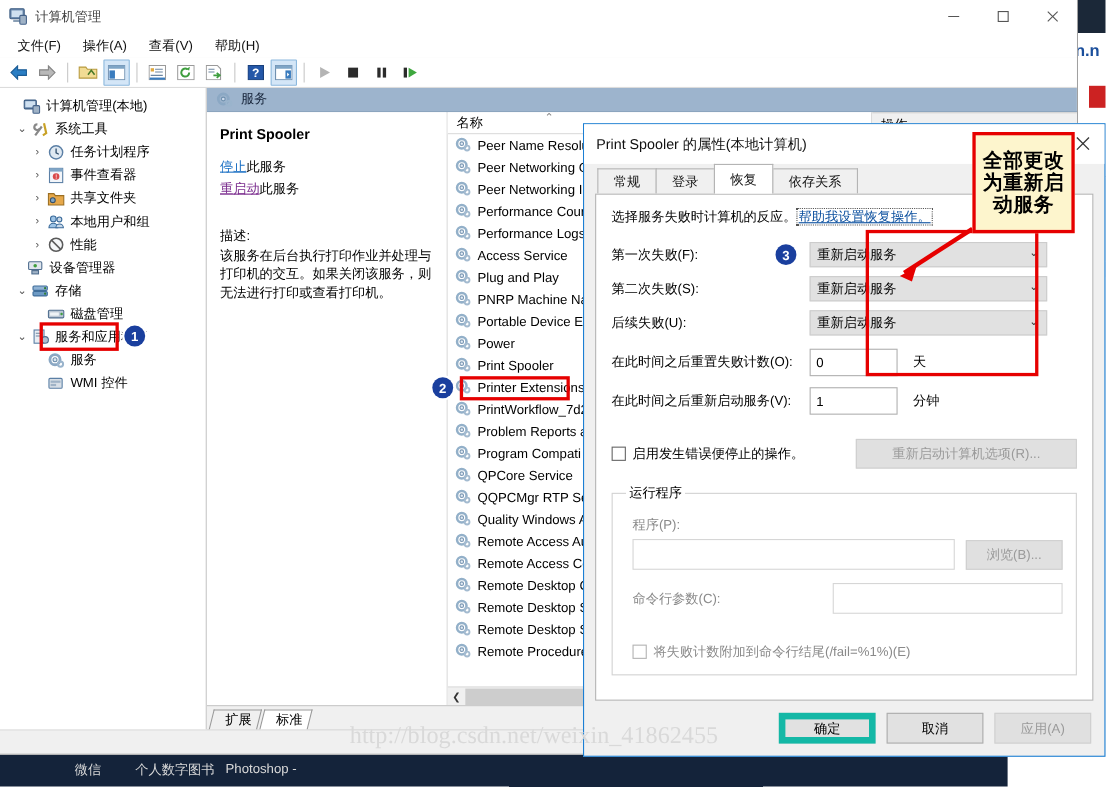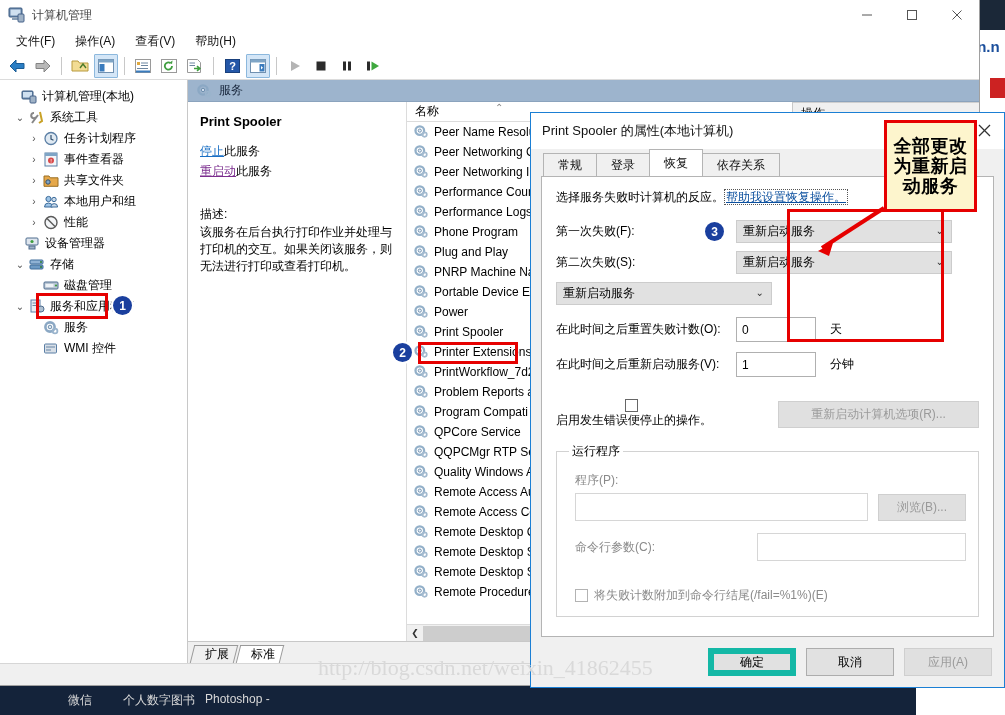--- a/index.html
+++ b/index.html
@@ -559,21 +559,21 @@
                     <circle cx="11.6" cy="10.6" r="2.2" fill="none" stroke="#a4bbd0" stroke-width="1.7"></circle>
                   </svg></span>
                 <span>Performance Logs</span>
               </div>
               <div class="lrow">
                 <span class="gear"><svg width="16" height="15" viewBox="0 0 16 15">
                     <circle cx="6.8" cy="6.6" r="4.3" fill="none" stroke="#93b0c9" stroke-width="2.3"></circle>
                     <circle cx="6.8" cy="6.6" r="1.6" fill="#e6eef6" stroke="#7795b2"></circle>
                     <circle cx="11.6" cy="10.6" r="2.2" fill="none" stroke="#a4bbd0" stroke-width="1.7"></circle>
                   </svg></span>
-                <span>Phone Program</span>
+                <span>Access Service</span>
               </div>
               <div class="lrow">
                 <span class="gear"><svg width="16" height="15" viewBox="0 0 16 15">
                     <circle cx="6.8" cy="6.6" r="4.3" fill="none" stroke="#93b0c9" stroke-width="2.3"></circle>
                     <circle cx="6.8" cy="6.6" r="1.6" fill="#e6eef6" stroke="#7795b2"></circle>
                     <circle cx="11.6" cy="10.6" r="2.2" fill="none" stroke="#a4bbd0" stroke-width="1.7"></circle>
                   </svg></span>
                 <span>Plug and Play</span>
               </div>
               <div class="lrow">
@@ -775,40 +775,41 @@
 
       <div class="frow">
         <div class="flabel">第二次失败(S):</div>
         <div class="combo">
           <span>重新启动服务</span>
           <span class="arr">⌄</span>
         </div>
       </div>
 
       <div class="frow">
+        <div class="flabel">后续失败(U):</div>
         <div class="combo">
           <span>重新启动服务</span>
           <span class="arr">⌄</span>
         </div>
       </div>
 
       <div class="frow" style="margin-top:12px">
         <div class="flabel">在此时间之后重置失败计数(O):</div>
         <div class="tinput">0</div>
         <div class="unit">天</div>
       </div>
 
       <div class="frow" style="margin-top:10px">
         <div class="flabel">在此时间之后重新启动服务(V):</div>
         <div class="tinput">1</div>
         <div class="unit">分钟</div>
       </div>
 
       <div class="chkrow" style="justify-content:space-between; margin-top:22px">
-        <div style="display:flex; align-items:center;flex-direction:column;">
+        <div style="display:flex; align-items:center;">
           <span class="chkbox"></span>
           <span style="font-size:12px">启用发生错误便停止的操作。</span>
         </div>
         <div class="btn-grey" style="width:201px">重新启动计算机选项(R)...</div>
       </div>
 
       <fieldset class="group">
         <legend>运行程序</legend>
         <div class="sublabel">程序(P):</div>
         <div style="display:flex; align-items:center; gap:10px; margin-left:6px;">

